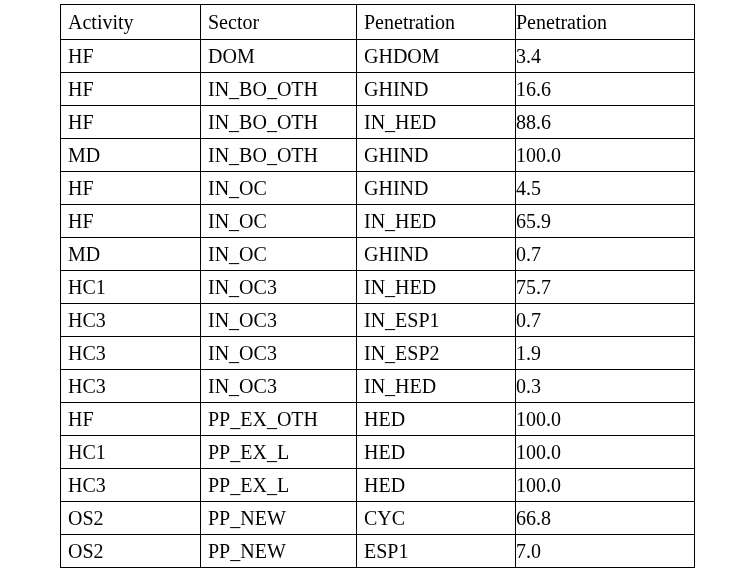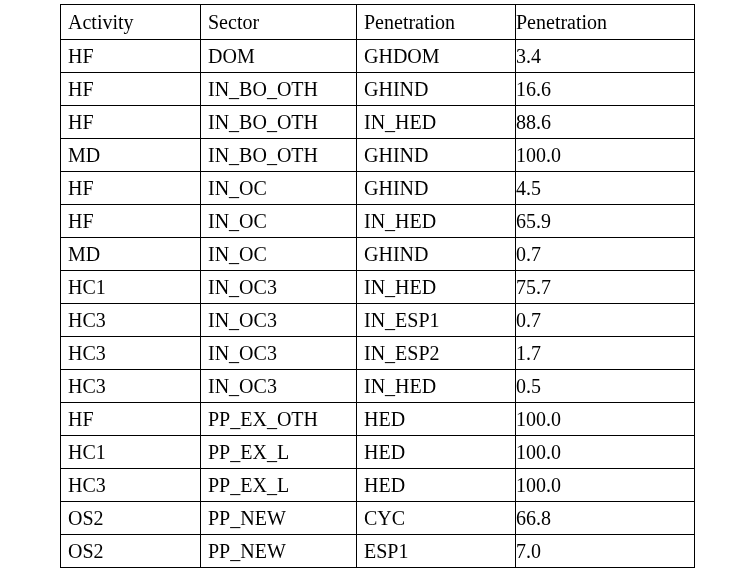--- a/index.html
+++ b/index.html
@@ -125,27 +125,27 @@
         <tr>
           <td>HC3</td>
           <td>IN_OC3</td>
           <td>IN_ESP1</td>
           <td class="num">0.7</td>
         </tr>
         <tr>
           <td>HC3</td>
           <td>IN_OC3</td>
           <td>IN_ESP2</td>
-          <td class="num">1.7</td>
+          <td class="num">1.9</td>
         </tr>
         <tr>
           <td>HC3</td>
           <td>IN_OC3</td>
           <td>IN_HED</td>
-          <td class="num">0.5</td>
+          <td class="num">0.3</td>
         </tr>
         <tr>
           <td>HF</td>
           <td>PP_EX_OTH</td>
           <td>HED</td>
           <td class="num">100.0</td>
         </tr>
         <tr>
           <td>HC1</td>
           <td>PP_EX_L</td>

